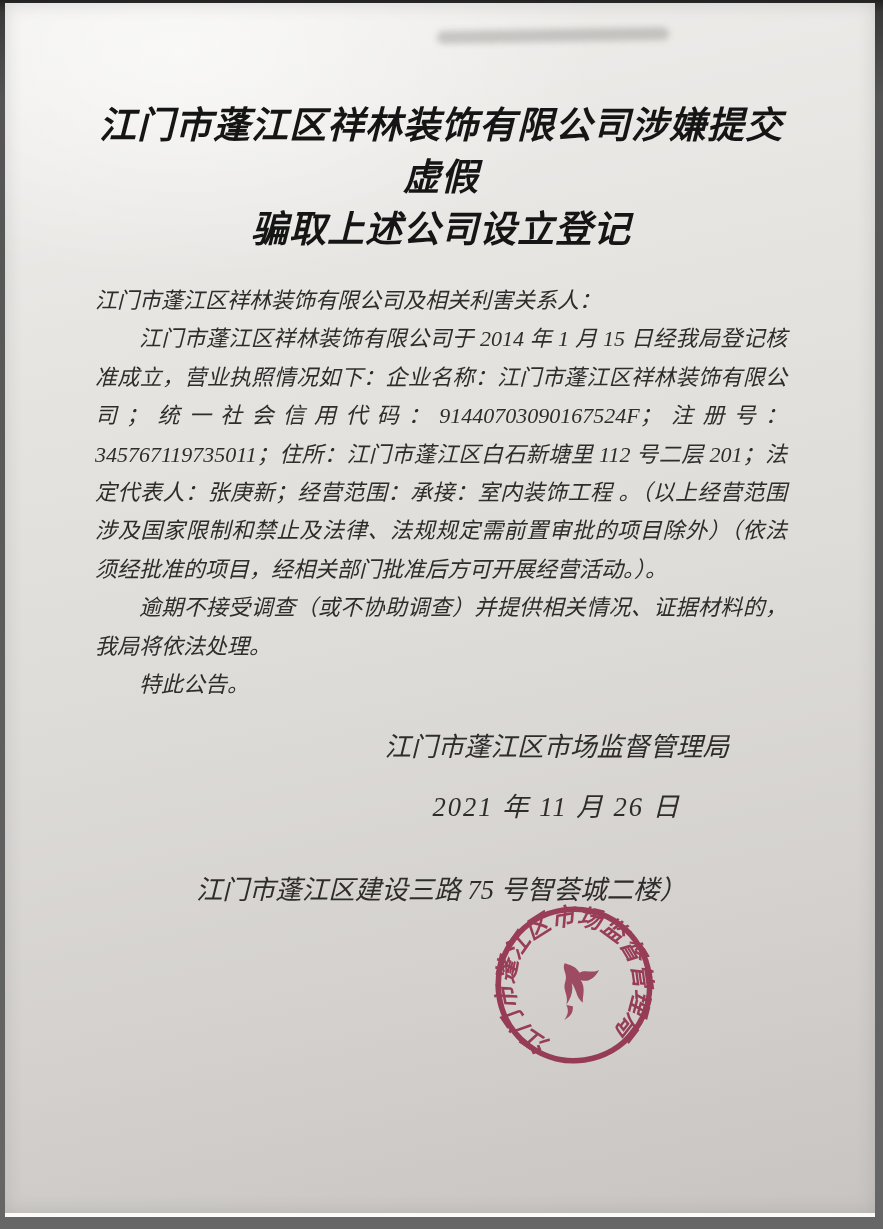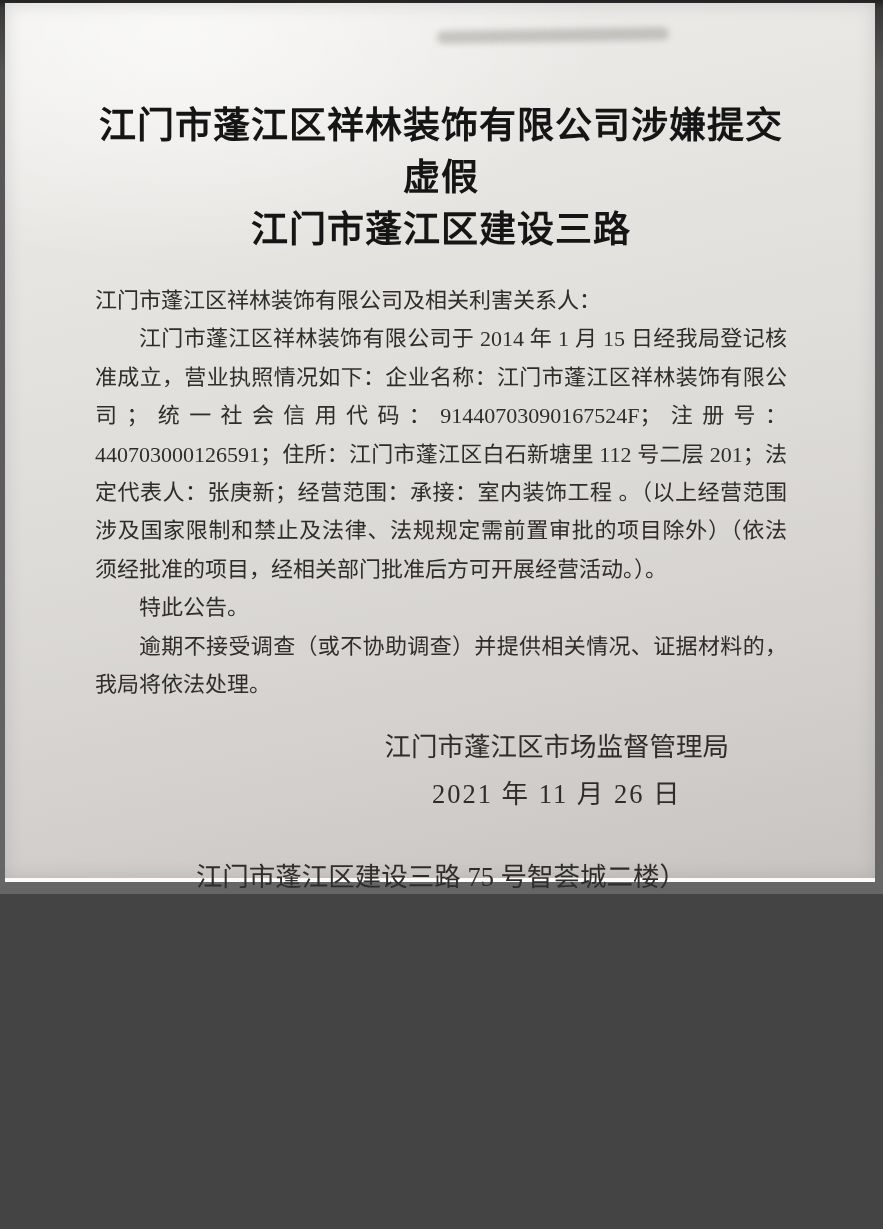--- a/index.html
+++ b/index.html
@@ -1,21 +1,22 @@
 <!DOCTYPE html>
 <html lang="zh-CN"><head>
 <meta charset="utf-8">
 <style>
   html,body{margin:0;padding:0;background:#444;}
   .scan{
     position:relative;
-    width:883px;height:894px;
+    width:883px;height:1229px;
     background:linear-gradient(180deg,#222 0%,#3a3a3a 1%,#555 8%,#5e5e5e 60%,#666 100%);
     overflow:hidden;
     font-family:"Liberation Serif", serif;
+    font-style:italic;
   }
   .paper{
     position:absolute;
     top:3px;left:5px;right:8px;bottom:12px;
     background:
       radial-gradient(ellipse 700px 380px at 20% 4%, rgba(255,255,255,0.65), rgba(255,255,255,0) 60%),
       linear-gradient(168deg,#f0efed 0%,#e6e4e1 28%,#dedcd9 52%,#d3d0cd 78%,#c7c4c1 100%);
     border-bottom:4px solid #fbfbf9;
     box-shadow:inset 0 0 18px rgba(80,80,80,0.18);
   }
@@ -49,21 +50,21 @@
   }
   .bodytext p{margin:0;text-indent:2em;}
   .bodytext p.salutation{text-indent:0;}
   .sig-block{
     width:max-content;
     margin:24px 58px 0 auto;
     text-align:center;
     font-size:26.5px;
     line-height:38px;
   }
-  .date-line{margin-top:9px;letter-spacing:2px;}
+  .date-line{margin-top:22px;letter-spacing:2px;}
   .contact{
     margin-top:44px;
     text-align:center;
     font-size:26.5px;
     line-height:40px;
   }
   .seal{
     position:absolute;
     left:486px;top:899px;
     width:166px;height:166px;
@@ -76,28 +77,28 @@
 <body>
 
 <div class="scan">
   <div class="paper">
     <div class="smudge"></div>
 
     <div class="content">
 
       <div class="title">
         <div>江门市蓬江区祥林装饰有限公司涉嫌提交虚假</div>
-        <div>江门市蓬江区建设三路</div>
+        <div>骗取上述公司设立登记</div>
       </div>
 
       <div class="bodytext">
         <p class="salutation">江门市蓬江区祥林装饰有限公司及相关利害关系人：</p>
-        <p>江门市蓬江区祥林装饰有限公司于 2014 年 1 月 15 日经我局登记核准成立，营业执照情况如下：企业名称：江门市蓬江区祥林装饰有限公司；统一社会信用代码：91440703090167524F；注册号：440703000126591；住所：江门市蓬江区白石新塘里 112 号二层 201；法定代表人：张庚新；经营范围：承接：室内装饰工程 。（以上经营范围涉及国家限制和禁止及法律、法规规定需前置审批的项目除外）（依法须经批准的项目，经相关部门批准后方可开展经营活动。）。</p>
+        <p>江门市蓬江区祥林装饰有限公司于 2014 年 1 月 15 日经我局登记核准成立，营业执照情况如下：企业名称：江门市蓬江区祥林装饰有限公司；统一社会信用代码：91440703090167524F；注册号：345767119735011；住所：江门市蓬江区白石新塘里 112 号二层 201；法定代表人：张庚新；经营范围：承接：室内装饰工程 。（以上经营范围涉及国家限制和禁止及法律、法规规定需前置审批的项目除外）（依法须经批准的项目，经相关部门批准后方可开展经营活动。）。</p>
+        <p>逾期不接受调查（或不协助调查）并提供相关情况、证据材料的，我局将依法处理。</p>
         <p>特此公告。</p>
-        <p>逾期不接受调查（或不协助调查）并提供相关情况、证据材料的，我局将依法处理。</p>
       </div>
 
       <div class="sig-block">
         <div class="sig-line">江门市蓬江区市场监督管理局</div>
         <div class="date-line">2021 年 11 月 26 日</div>
       </div>
 
       <div class="contact">
         <div>江门市蓬江区建设三路 75 号智荟城二楼）</div>
       </div>

